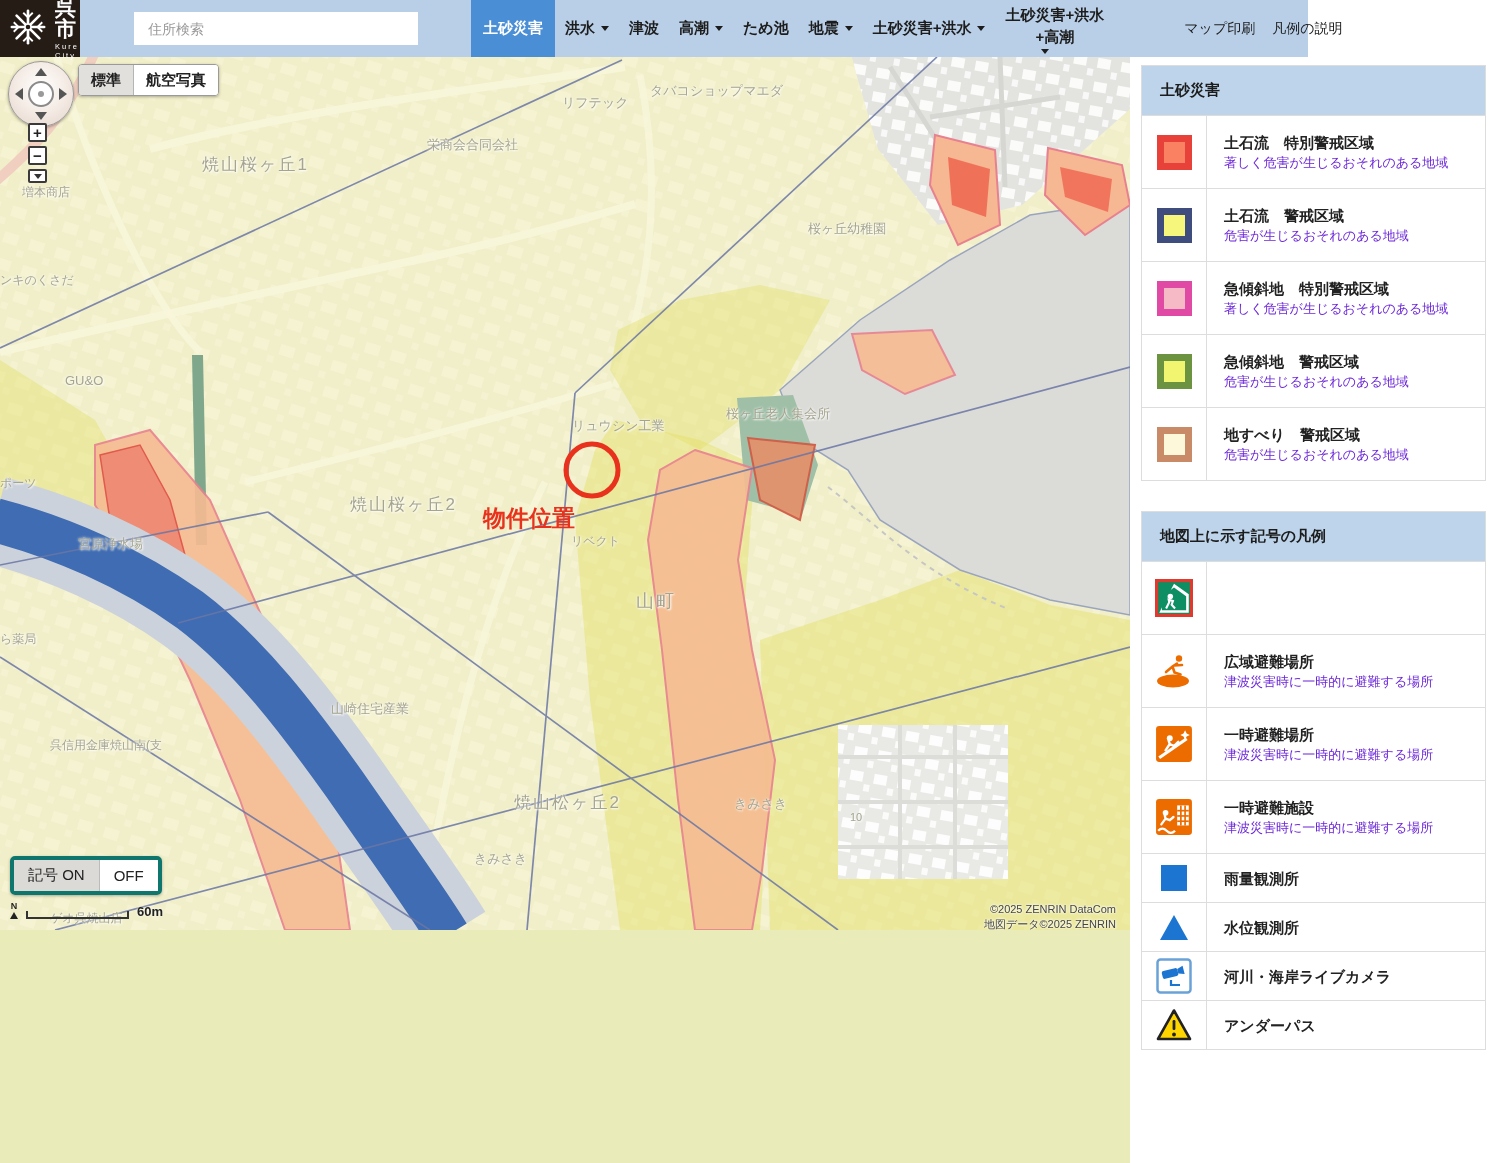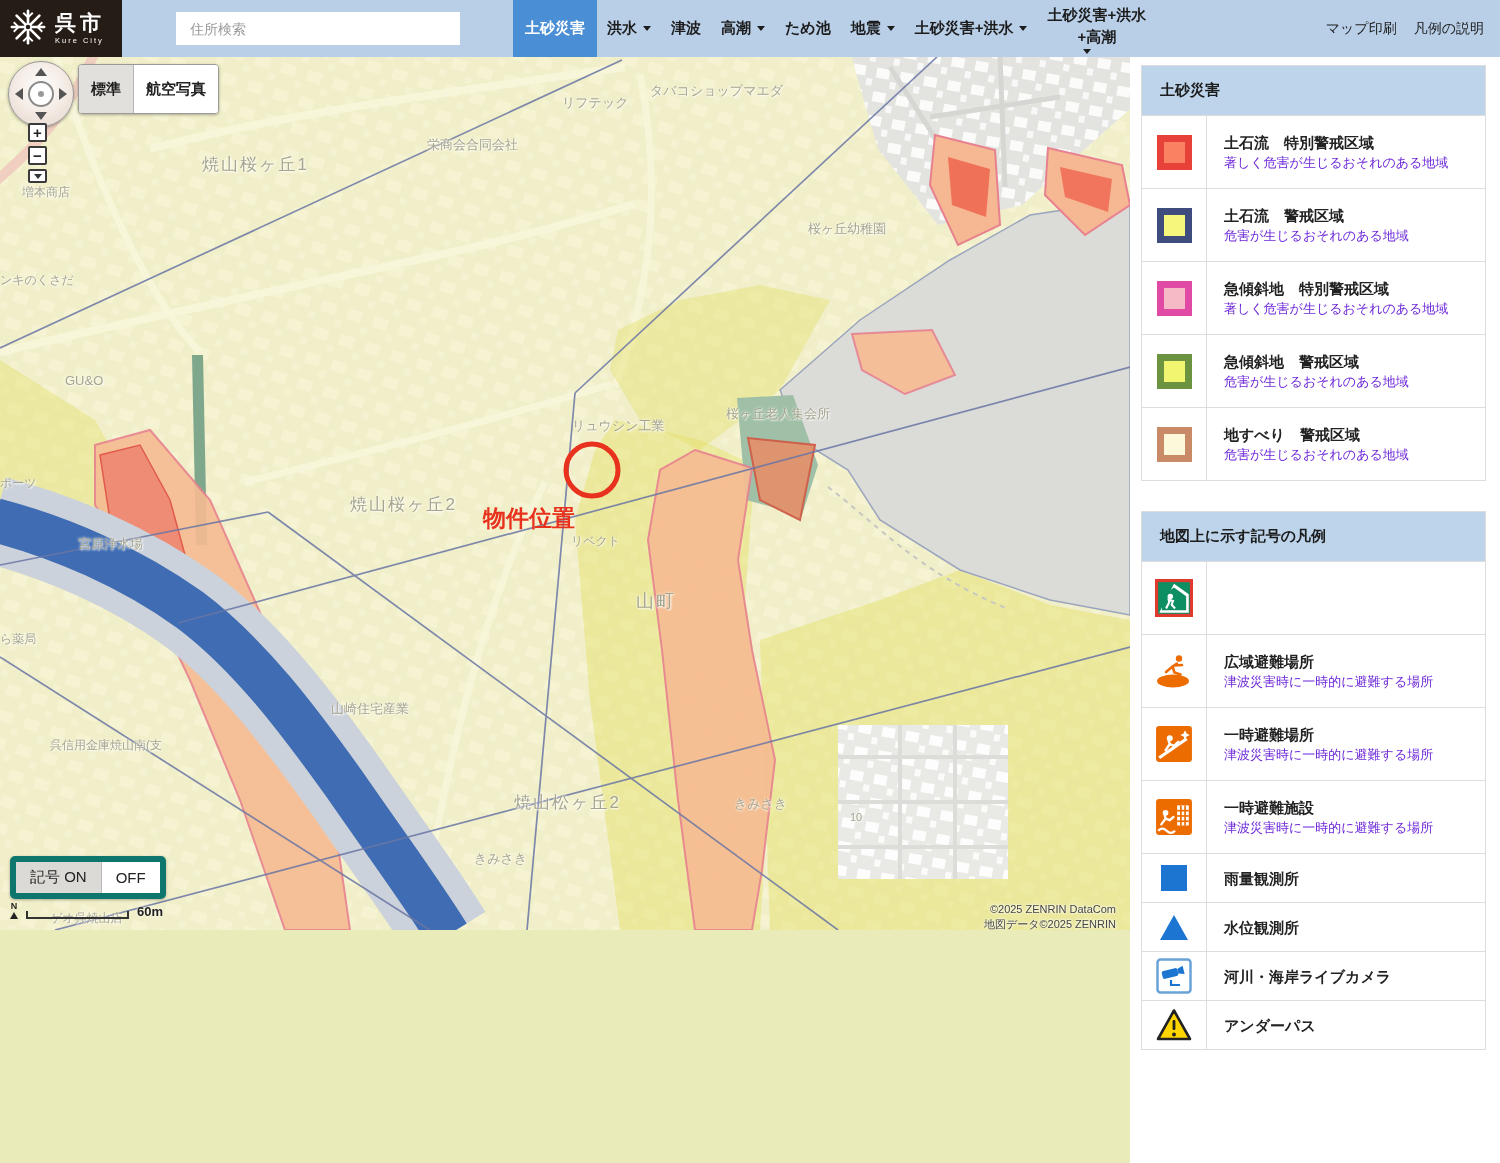--- a/index.html
+++ b/index.html
@@ -1,20 +1,20 @@
 <!DOCTYPE html>
 <html><head>
 <meta charset="utf-8">
 <style>
   html,body{margin:0;padding:0;}
   body{background:#fff;}
   .page{position:relative;width:1500px;height:1163px;overflow:hidden;background:#fff;
         font-family:"Liberation Sans","DejaVu Sans",sans-serif;}
   
-  header{position:absolute;left:0;top:0;width:1500px;height:57px;display:flex;align-items:stretch;z-index:30;gap:35px;}
+  header{position:absolute;left:0;top:0;width:1308px;height:57px;display:flex;align-items:stretch;z-index:30;gap:35px;}
   .logo{width:122px;display:flex;align-items:center;gap:8px;padding-left:9px;box-sizing:border-box;cursor:pointer;}
   .logo-title{color:#fff;font-size:21px;font-weight:700;letter-spacing:4px;line-height:1;}
   .logo-sub{color:#fff;font-size:7.5px;letter-spacing:2px;margin-top:3px;}
   .search-wrap{display:flex;align-items:center;padding:0 18px 0 19px;}
   .search-wrap input{width:256px;height:33px;border:none;border-radius:0;font-size:14px;padding:0 14px;outline:none;color:#8b5cf6;}
   .search-wrap input::placeholder{color:#9a9a9a;}
   nav.tabs{display:flex;align-items:stretch;}
   .tab{display:flex;align-items:center;padding:0 10px;font-size:15px;font-weight:600;color:#1c1c1c;cursor:pointer;white-space:nowrap;}
   .tab.active{color:#fff;padding:0 12px;}
   .tab .caret{display:inline-block;width:0;height:0;border-left:4.5px solid transparent;border-right:4.5px solid transparent;border-top:5.5px solid currentColor;margin-left:6px;}
@@ -38,32 +38,32 @@
        border:1px solid #9a9a9a;box-shadow:0 1px 3px rgba(0,0,0,.35);cursor:pointer;}
   .pan-arrow{position:absolute;width:0;height:0;}
   .pan-arrow.up{left:26px;top:6px;border-left:6px solid transparent;border-right:6px solid transparent;border-bottom:8px solid #555;}
   .pan-arrow.down{left:26px;bottom:6px;border-left:6px solid transparent;border-right:6px solid transparent;border-top:8px solid #555;}
   .pan-arrow.left{left:6px;top:26px;border-top:6px solid transparent;border-bottom:6px solid transparent;border-right:8px solid #555;}
   .pan-arrow.right{right:6px;top:26px;border-top:6px solid transparent;border-bottom:6px solid transparent;border-left:8px solid #555;}
   .pan-center{position:absolute;left:19px;top:19px;width:26px;height:26px;border-radius:50%;background:#fff;border:2px solid #8a8a8a;box-sizing:border-box;}
   .pan-center::after{content:"";position:absolute;left:8px;top:8px;width:6px;height:6px;border-radius:50%;background:#9a9a9a;}
   
   .layers{position:absolute;left:78px;top:7px;display:flex;box-shadow:0 1px 3px rgba(0,0,0,.3);border-radius:4px;overflow:hidden;border:1px solid #9a9a9a;}
-  .lbtn{height:48px;padding:0 12px;font-size:15px;font-weight:600;color:#222;background:#fff;border:none;cursor:pointer;font-family:inherit;}
+  .lbtn{height:30px;padding:0 12px;font-size:15px;font-weight:600;color:#222;background:#fff;border:none;cursor:pointer;font-family:inherit;}
   .lbtn.active{background:#e2e0dd;}
   .lbtn + .lbtn{border-left:1px solid #b5b5b5;}
   
   .zbtn{position:absolute;left:28px;width:19px;height:19px;background:#fff;border:2px solid #3a3a3a;box-sizing:border-box;
         font-size:15px;font-weight:700;color:#222;display:flex;align-items:center;justify-content:center;cursor:pointer;border-radius:2px;}
   .zbtn.zin{top:66px;}
   .zbtn.zout{top:89px;}
   .zbtn.zcaret{top:112px;height:14px;}
   .zbtn .tri{width:0;height:0;border-left:4px solid transparent;border-right:4px solid transparent;border-top:5px solid #333;}
   
-  .symtoggle{position:absolute;left:10px;top:799px;display:flex;border:6px solid #0f766e;border-radius:5px;overflow:hidden;box-shadow:0 1px 3px rgba(0,0,0,.3);}
+  .symtoggle{position:absolute;left:10px;top:799px;display:flex;border:4px solid #0f766e;border-radius:5px;overflow:hidden;box-shadow:0 1px 3px rgba(0,0,0,.3);}
   .sbtn{height:31px;padding:0 14px;font-size:15px;color:#222;border:none;cursor:pointer;font-family:inherit;}
   .sbtn.on{background:#dcdad6;}
   .sbtn.off{background:#fff;border-left:1px solid #bbb;}
   
   .scalebox{position:absolute;left:10px;top:845px;display:flex;align-items:flex-end;gap:8px;}
   .north{display:flex;flex-direction:column;align-items:center;line-height:1;}
   .north .n{font-size:9px;font-weight:700;color:#222;}
   .north .ntri{width:0;height:0;border-left:4px solid transparent;border-right:4px solid transparent;border-bottom:7px solid #222;margin-top:1px;}
   .sbar{width:103px;height:8px;border-left:2px solid #333;border-right:2px solid #333;border-bottom:2px solid #333;box-sizing:border-box;}
   .sval{font-size:13px;font-weight:600;color:#222;line-height:1;padding-bottom:1px;text-shadow:0 0 3px #fff;}

